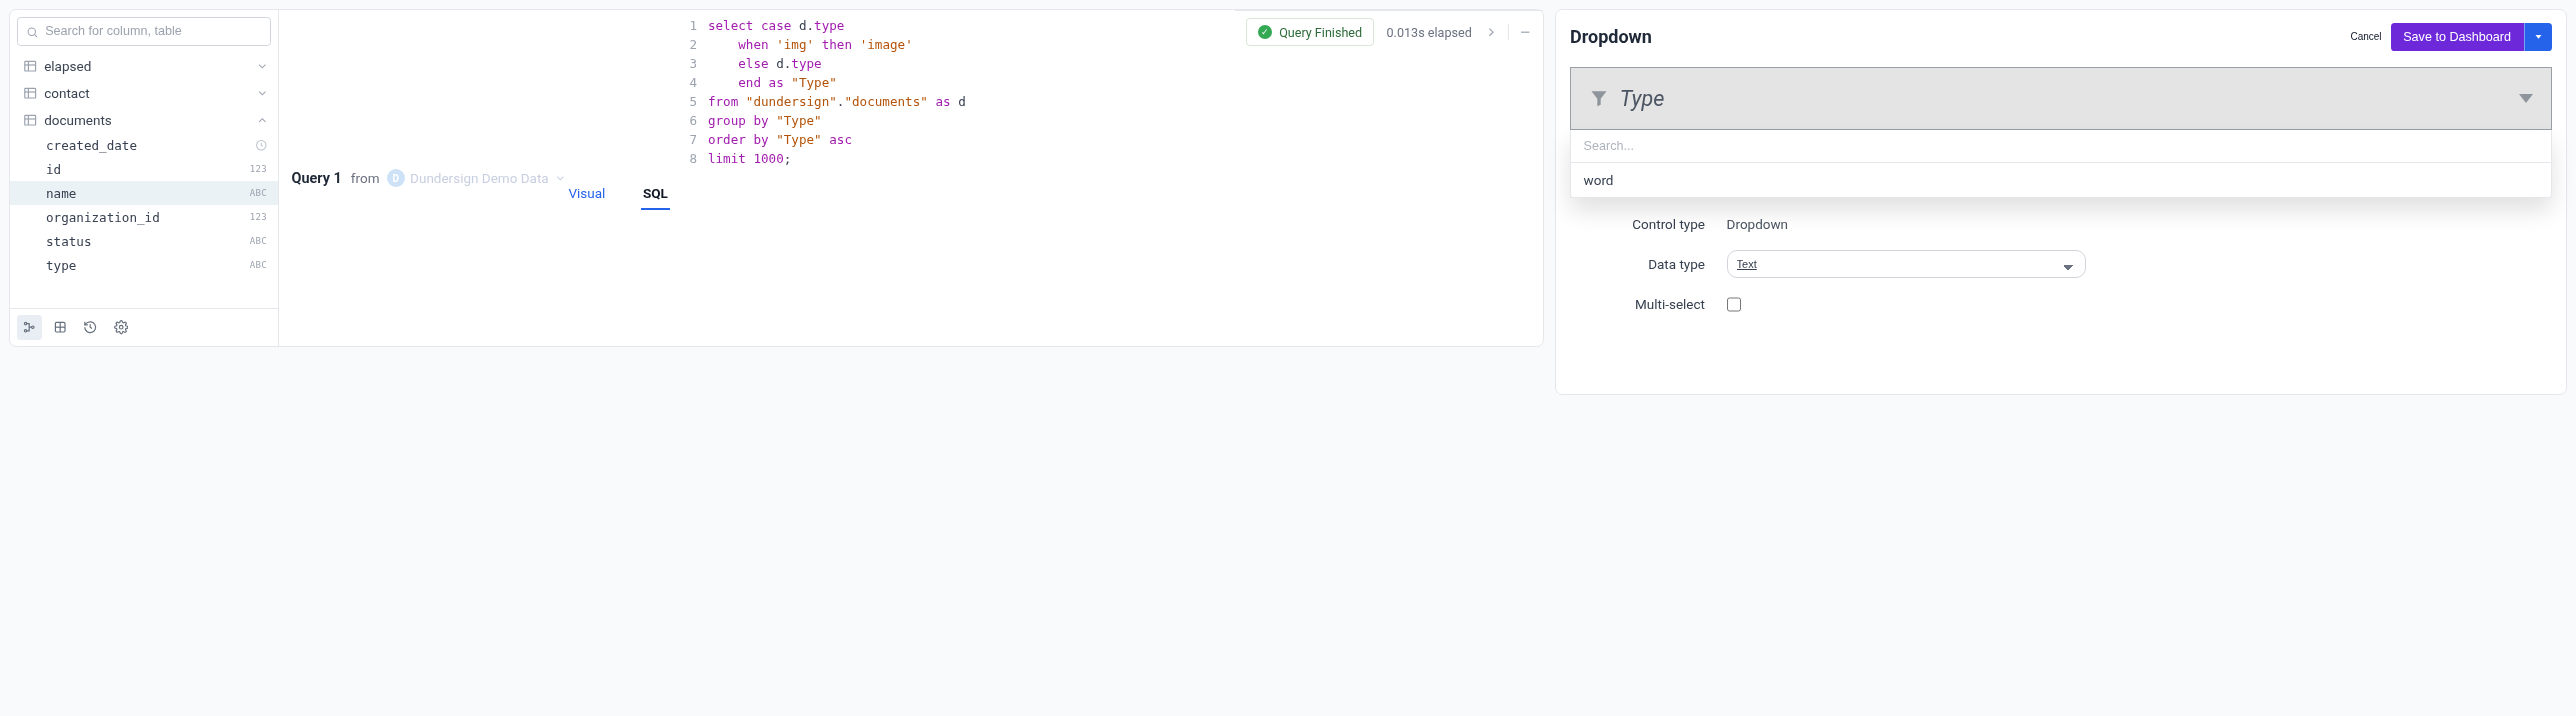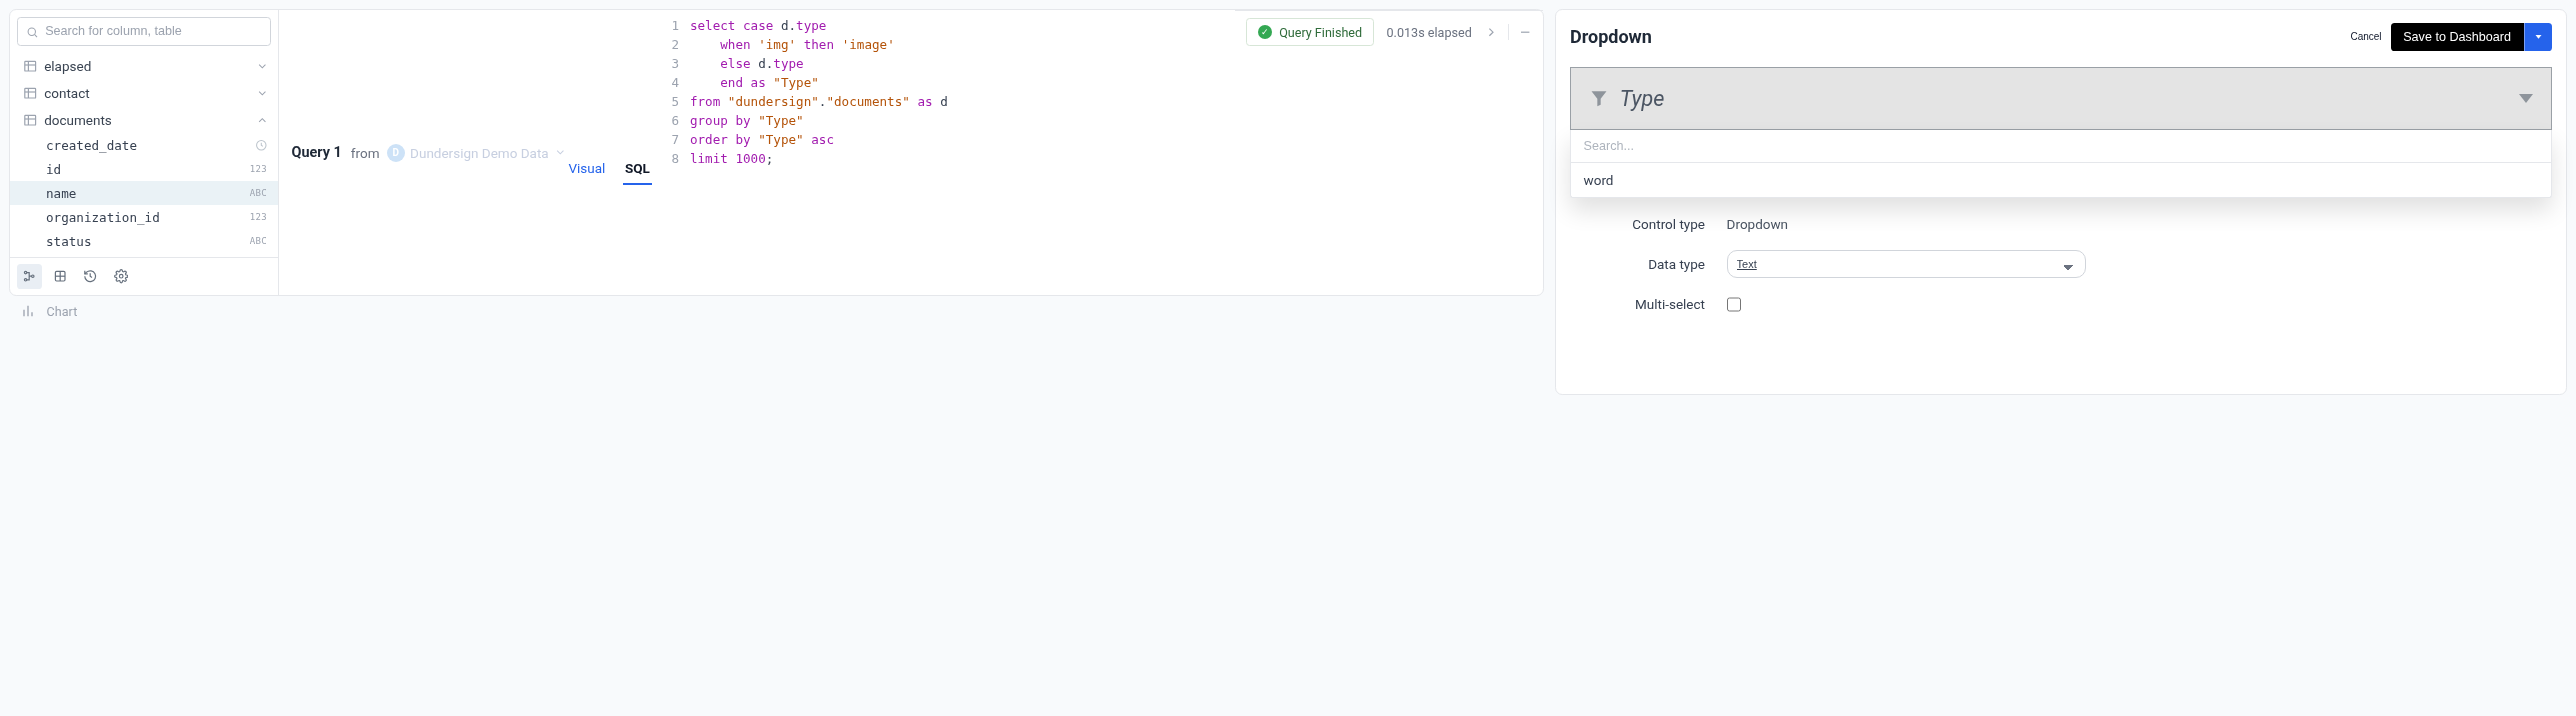--- a/index.html
+++ b/index.html
@@ -22,21 +22,21 @@
     border-radius: 7.2px;
   }
   
   .left {
     display: flex;
     flex-direction: column;
     flex: 0 0 60%;
   }
   .left-top {
     display: flex;
-    height: 287px;
+    height: 338px;
   }
   .schema {
     width: 269px;
     border-right: 0.9px solid #e5e7eb;
     display: flex;
     flex-direction: column;
   }
   .search-wrap {
     padding: 7.2px;
   }
@@ -127,21 +127,21 @@
     color:#c7cfe0;
     font-size:13.5px;
     cursor:default;
   }
   .ds-chip .ds-icon {
     width:18px;height:18px;border-radius:50%;
     background:#cde2f7;color:#fff;
     display:flex;align-items:center;justify-content:center;
     font-size:10px;font-weight:700;margin-right:5.4px;
   }
-  .tabs { margin-left:auto; display:flex; gap:16px;margin-top:36px; }
+  .tabs { margin-left:auto; display:flex; gap:34px;margin-top:36px; }
   .tab {
     padding:3.6px 1.8px 7.2px;
     cursor:pointer;
     font-size:13.5px;
   }
   .tab.visual { color:#2563eb; }
   .tab.sql { color:#111827; border-bottom:2.7px solid #2563eb; font-weight:700; }
 
   .code {
     flex:1;
@@ -214,21 +214,21 @@
   .right-header {
     display:flex;align-items:center;
     margin-bottom:16px;
   }
   .right-title { font-size:18px; font-weight:700; }
   .right-actions { margin-left:auto; display:flex; align-items:center; gap:9px; }
   .link-btn {
     color:#0f172a; background:none;border:none;font-size:10px;cursor:pointer;
   }
   .primary-btn {
-    background:#000000;color:#fff;border:none;border-radius:3.6px 0 0 3.6px;
+    background:#6d28d9;color:#fff;border:none;border-radius:3.6px 0 0 3.6px;
     padding:7.2px 12.6px;font-size:12.6px;cursor:pointer;
   }
   .primary-split {
     display:flex;
   }
   .primary-caret {
     background:#2563eb;color:#fff;border:none;border-left:0.9px solid rgba(255,255,255,.4);
     border-radius:0 3.6px 3.6px 0;padding:7.2px 9px;cursor:pointer;
     display:flex;align-items:center;justify-content:center;
   }
@@ -474,28 +474,20 @@
               </svg>
             <div class="vdiv"></div>
             <svg class="dash" viewBox="0 0 24 24" fill="none" stroke="currentColor" stroke-width="2">
                 <line x1="5" y1="12" x2="19" y2="12"></line>
               </svg>
           </div>
         </div>
       </div>
     </div>
 
-    <div class="below-row">
-      <svg class="chart-icon" viewBox="0 0 24 24" fill="none" stroke="currentColor" stroke-width="2">
-          <line x1="6" y1="20" x2="6" y2="10"></line>
-          <line x1="12" y1="20" x2="12" y2="4"></line>
-          <line x1="18" y1="20" x2="18" y2="14"></line>
-        </svg>
-      <span>Chart</span>
-    </div>
   </div>
 
   <div class="right">
     <div class="right-header">
       <span class="right-title">Dropdown</span>
       <div class="right-actions">
         <button class="link-btn">Cancel</button>
         <div class="primary-split">
           <button class="primary-btn">Save to Dashboard</button>
           <button class="primary-caret">

